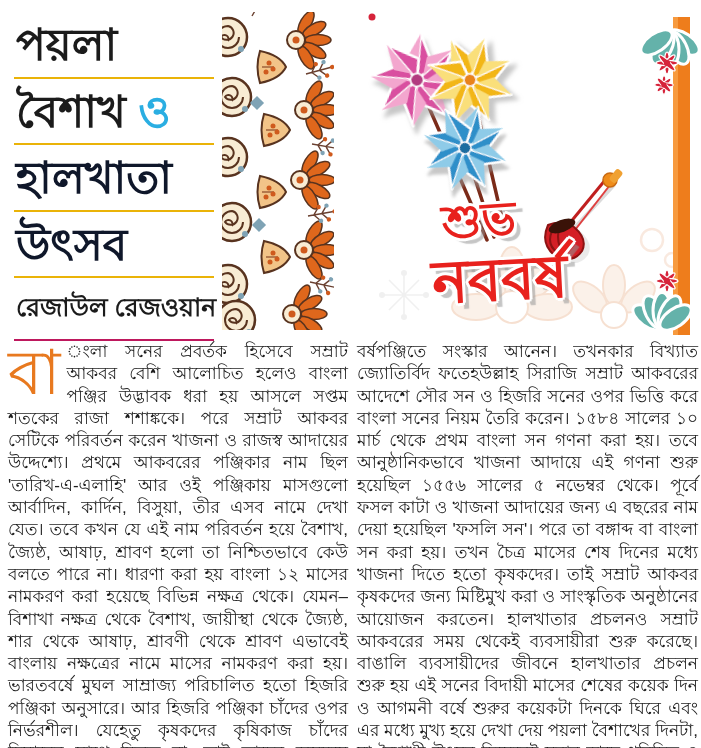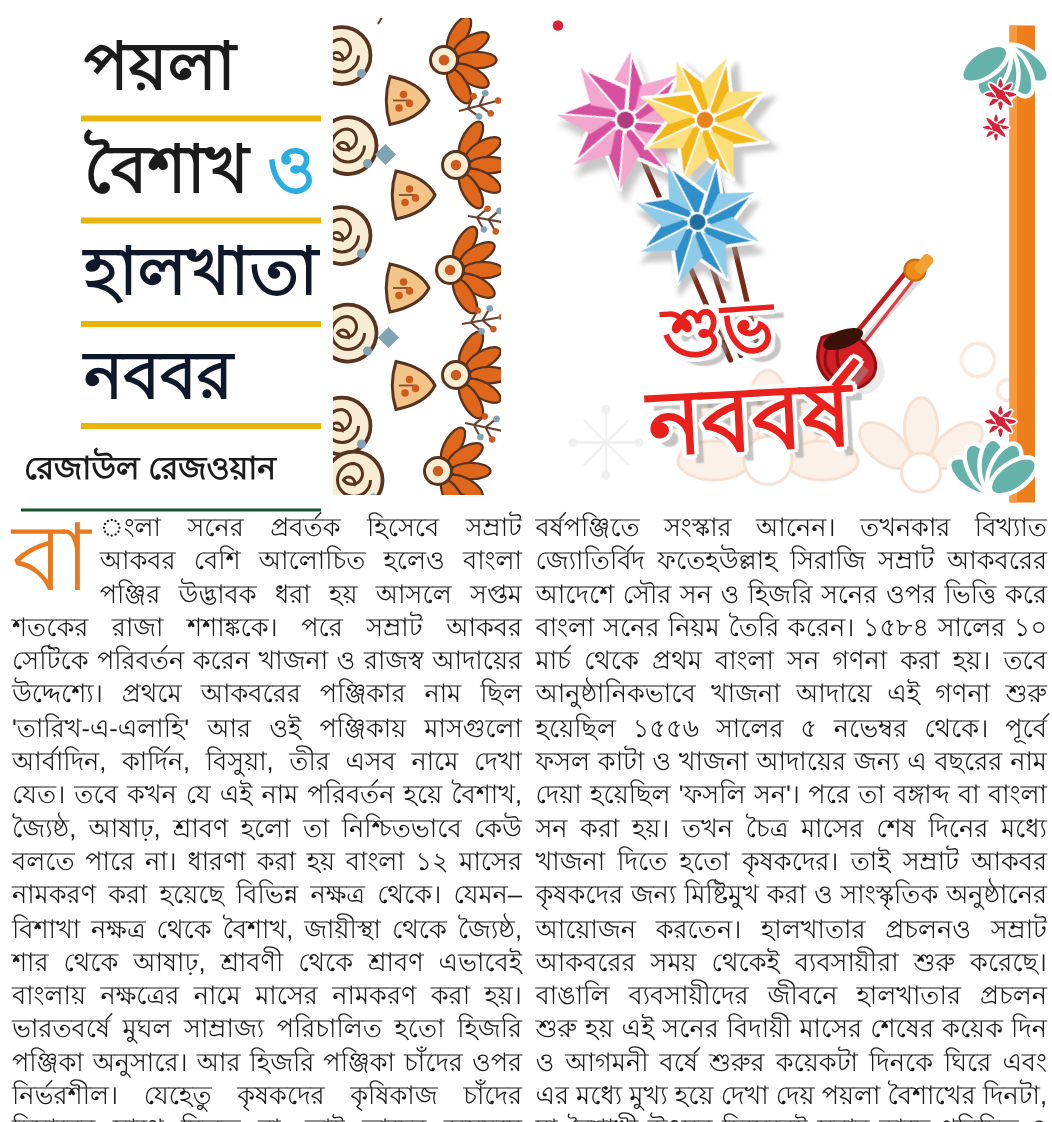--- a/index.html
+++ b/index.html
@@ -4,31 +4,31 @@
 <style>
   html,body{margin:0;padding:0;}
   body{
     width:701px;height:748px;position:relative;overflow:hidden;
     background:#ffffff;
     font-family:"Liberation Sans","DejaVu Sans",sans-serif;
   }
   
   .masthead{position:absolute;left:14px;top:18px;width:200px;}
   .t-row{
-    border-bottom:4px solid #eab308;
+    border-bottom:2px solid #eab308;
     padding:2px 0 6px 2px;margin-bottom:6px;
     font-size:44px;line-height:1.15;font-weight:600;color:#1b1b1b;
-    letter-spacing:0;white-space:nowrap;margin-left:40px;
+    letter-spacing:0;white-space:nowrap;
   }
   .t-row .accent-cyan{color:#2aaee2;}
   .t-row.magenta{color:#0f172a;}
   .t-author{
-    border-bottom:2px solid #14532d;
+    border-bottom:2px solid #be185d;
     padding:4px 0 8px 2px;margin-bottom:0;
-    font-size:21px;font-weight:600;color:#1b1b1b;white-space:nowrap;
+    font-size:25px;font-weight:600;color:#1b1b1b;white-space:nowrap;
   }
   
   .mandala{position:absolute;left:222px;top:12px;width:112px;height:318px;}
   
   .card{position:absolute;left:362px;top:5px;width:336px;height:335px;}
   .card svg.card-art{position:absolute;left:0;top:0;}
   .greeting{
     position:absolute;color:#e8211d;font-weight:bold;text-align:center;
     text-shadow:-2px -2px 0 #fff,2px -2px 0 #fff,-2px 2px 0 #fff,2px 2px 0 #fff,
                  0 -3px 0 #fff,0 3px 0 #fff,-3px 0 0 #fff,3px 0 0 #fff,
@@ -57,21 +57,21 @@
   <div class="t-row">
     <span>পয়লা</span>
   </div>
   <div class="t-row">
     <span>বৈশাখ </span><span class="accent-cyan">ও</span>
   </div>
   <div class="t-row magenta">
     <span>হালখাতা</span>
   </div>
   <div class="t-row magenta">
-    <span>নববর</span>
+    <span>উৎসব</span>
   </div>
   <div class="t-author">
     <span>রেজাউল রেজওয়ান</span>
   </div>
 </div>
 
 <svg class="mandala" width="112" height="318" viewBox="0 0 112 318" xmlns="http://www.w3.org/2000/svg">
   <defs>
     <g id="m-swirl">
       <circle r="19" fill="#f8ecd4" stroke="#58331f" stroke-width="2.5"></circle>

